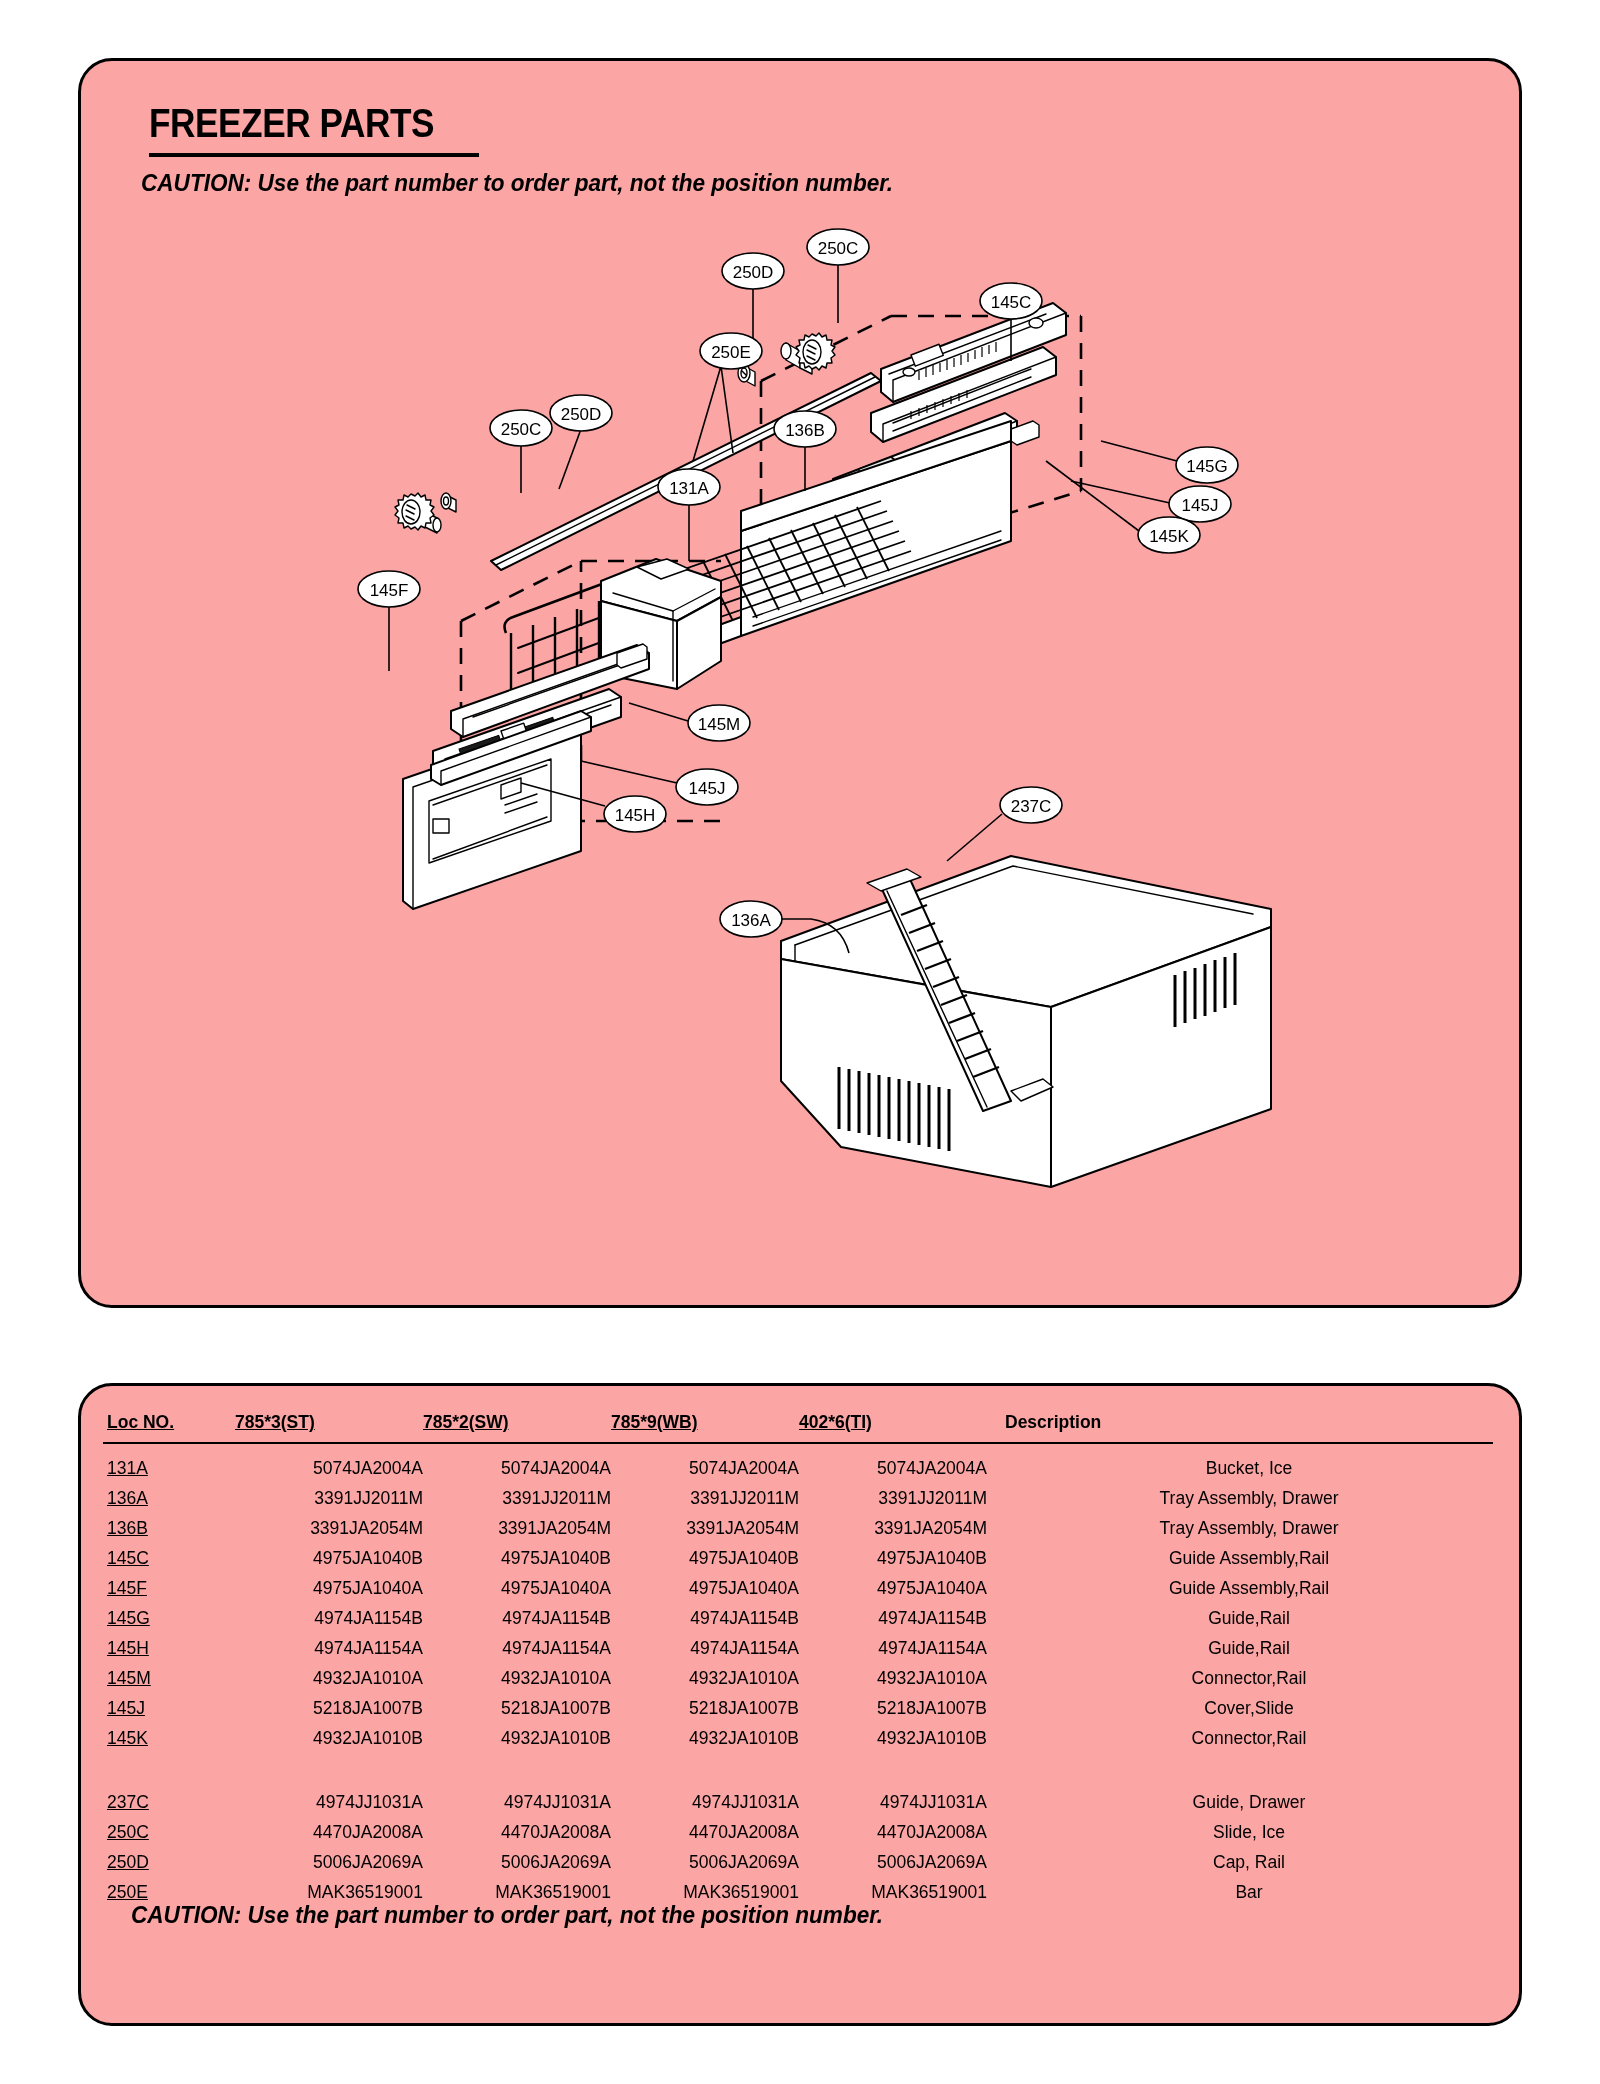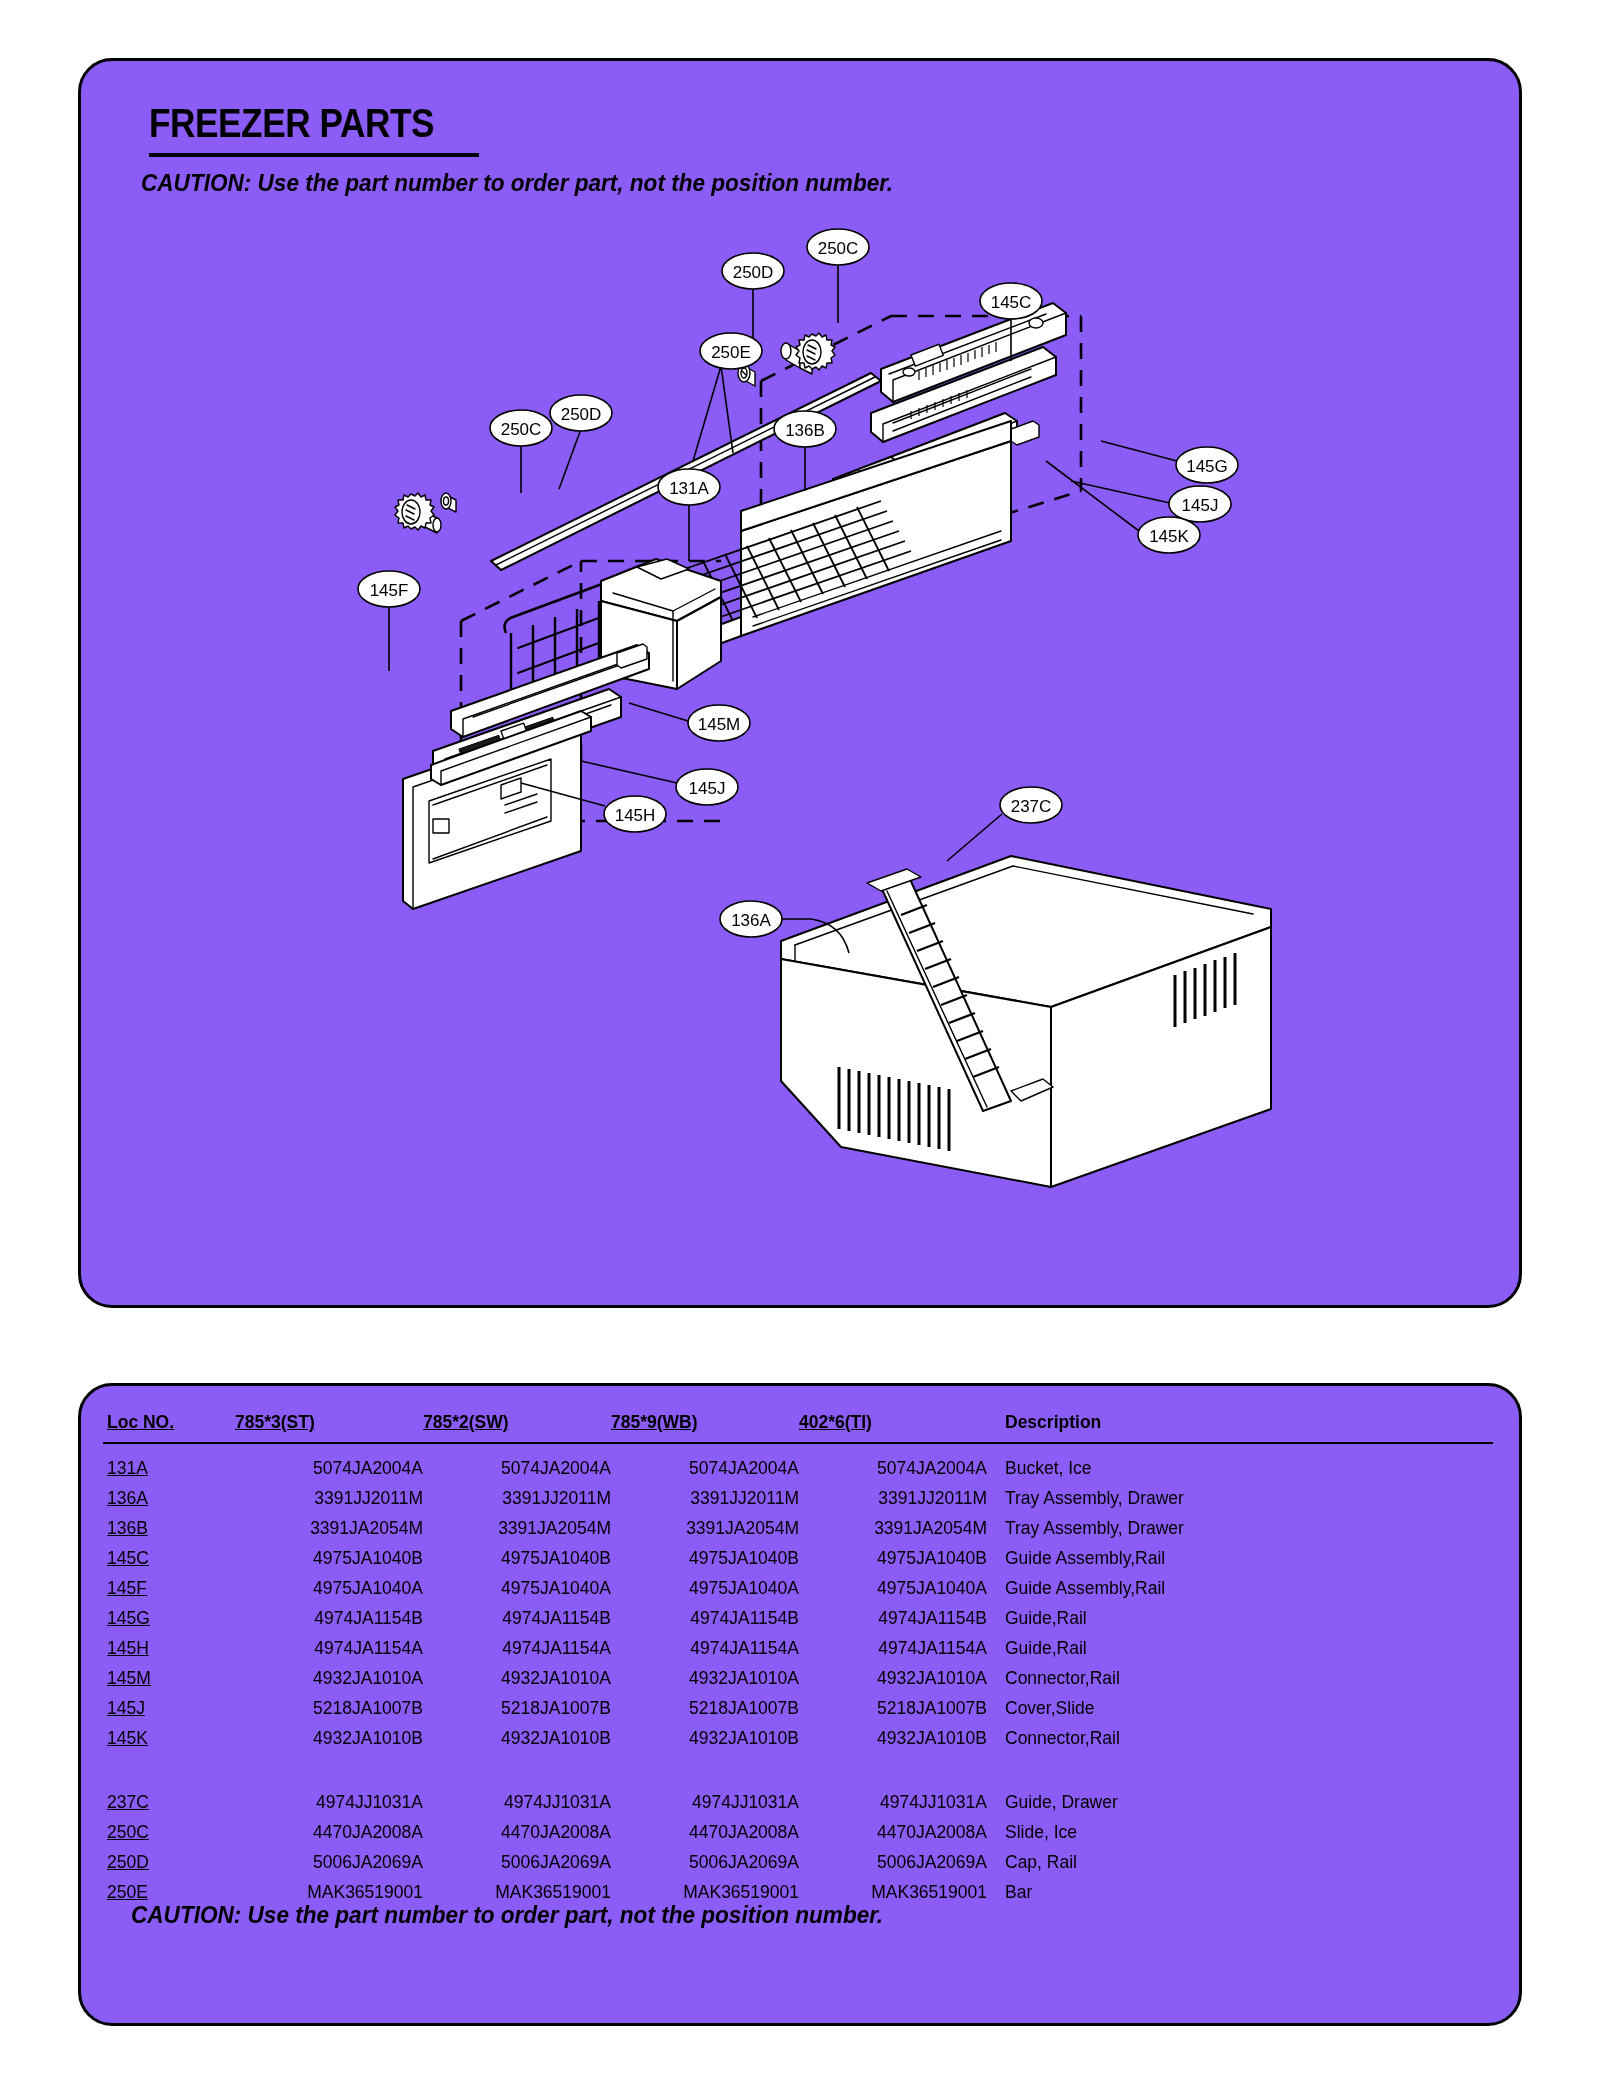--- a/index.html
+++ b/index.html
@@ -14,21 +14,21 @@
     font-family: "Liberation Sans", sans-serif;
     color: #000;
     overflow: hidden;
   }
 
   
   .panel {
     position: absolute;
     border: 3px solid #000;
     border-radius: 34px;
-    background: #8b5cf6;
+    background: #fca5a5;
     box-sizing: border-box;
   }
   #diagram-panel {
     left: 78px;
     top: 58px;
     width: 1444px;
     height: 1250px;
   }
   #table-panel {
     left: 78px;
@@ -123,21 +123,21 @@
   table.pt td {
     padding: 0;
     height: 30px;
     white-space: nowrap;
     vertical-align: middle;
   }
   table.pt tbody tr:first-child td { padding-top: 9px; }
   tr.spacer td { height: 34px; }
   .c-loc   { width: 128px; padding-left: 4px !important; text-decoration: underline; }
   .c-pn    { width: 188px; text-align: left; }
-  .c-desc  { padding-left: 18px !important; }
+  .c-desc  { padding-left: 18px !important; text-align: center; }
   th.c-pn  { text-align: center; text-decoration: underline; }
   td.c-pn  { text-align: right; }
   th.c-loc { text-align: left; }
 </style>
 </head>
 <body>
 
 <div class="panel" id="diagram-panel">
 
   <div id="page-title">FREEZER PARTS</div>

